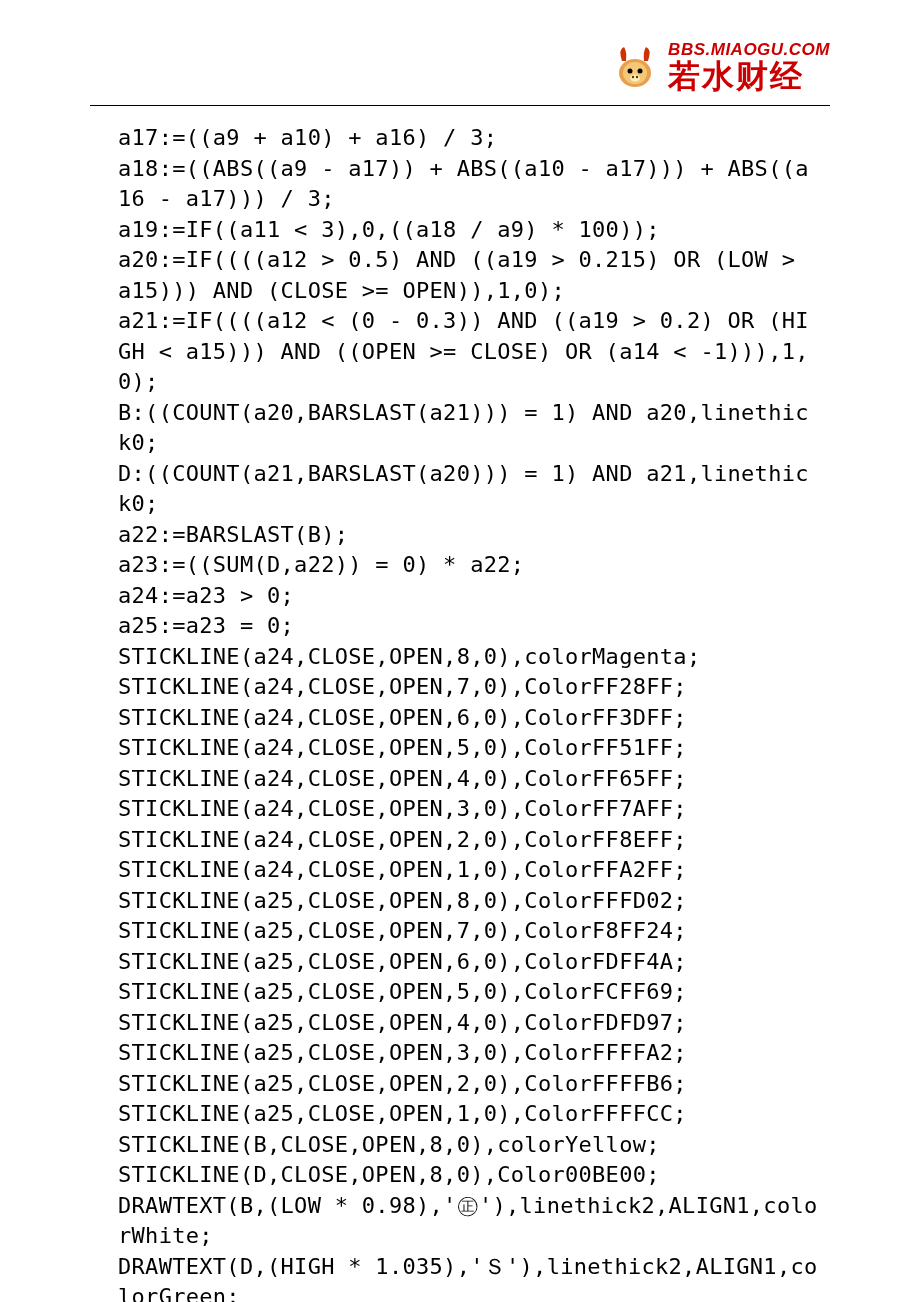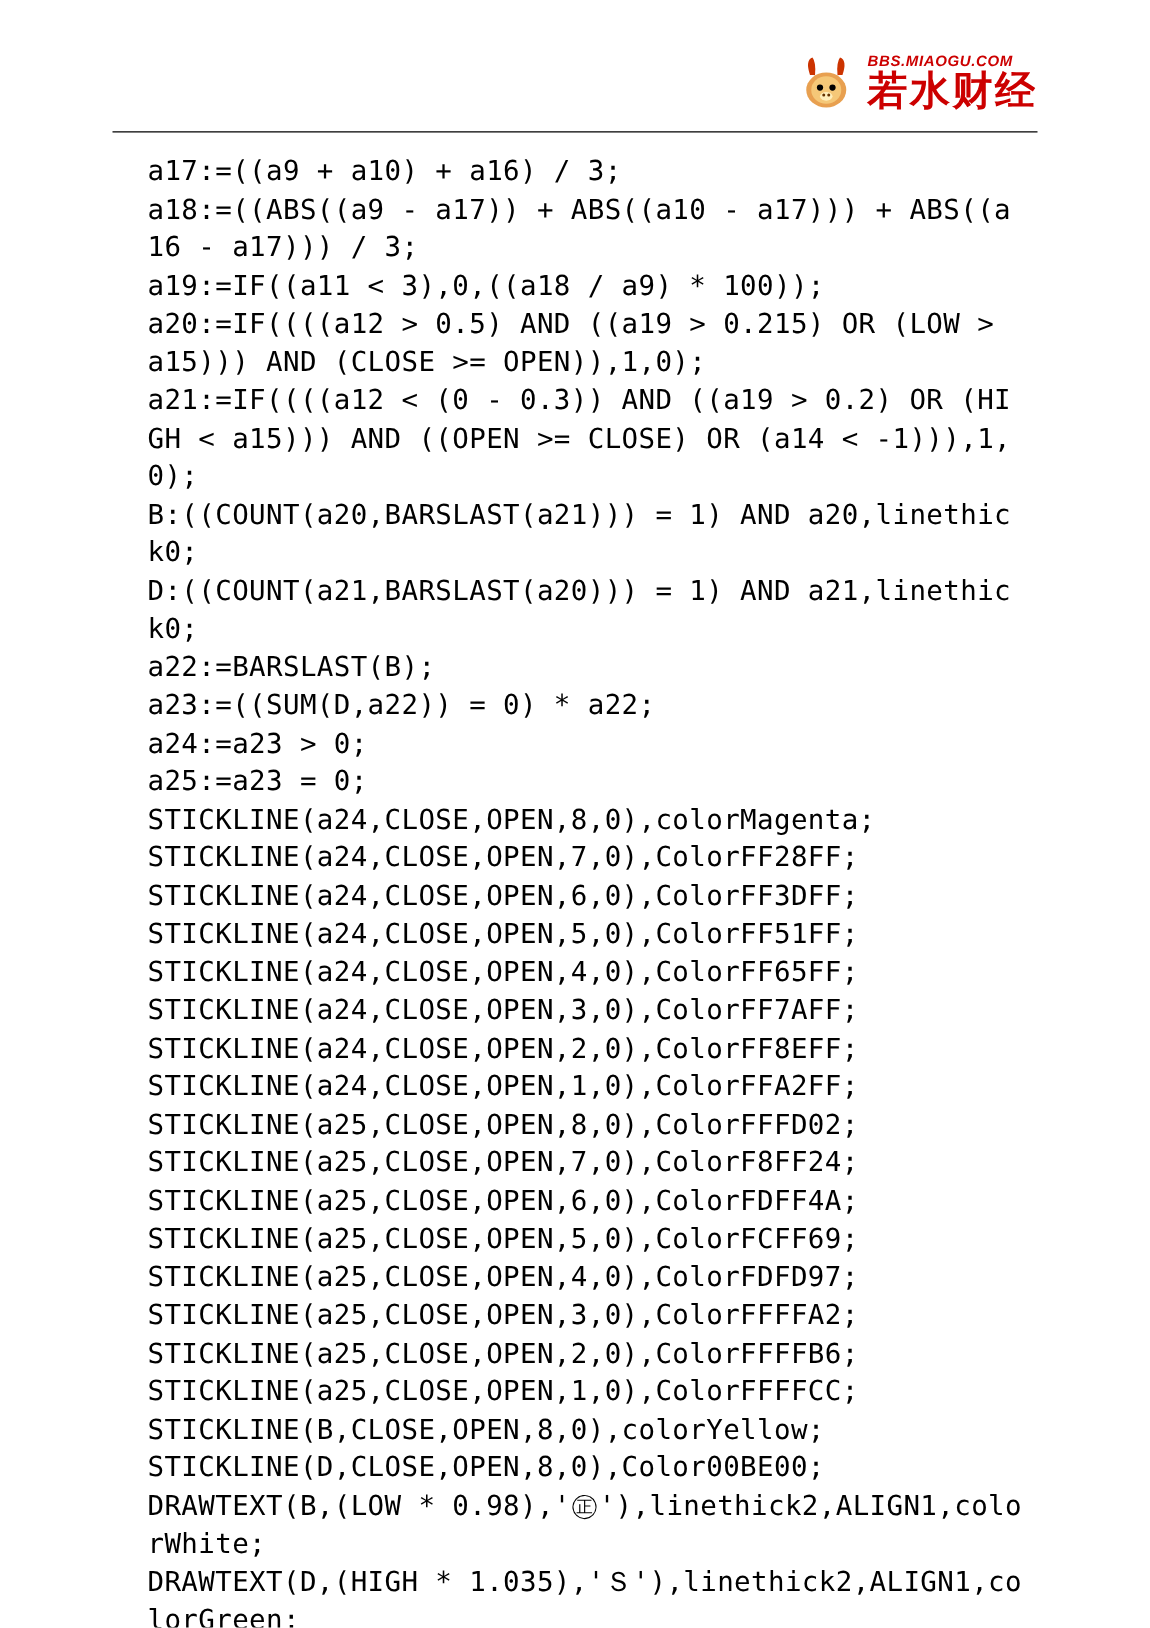--- a/index.html
+++ b/index.html
@@ -24,21 +24,21 @@
   }
   .brand-text {
     display: flex;
     flex-direction: column;
     align-items: flex-start;
   }
   .brand-url {
     font-family: Arial, sans-serif;
     font-weight: bold;
     font-style: italic;
-    font-size: 12px;
+    font-size: 17px;
     color: #cc0000;
     letter-spacing: 0.5px;
   }
   .brand-name {
     font-family: "STXingkai", "KaiTi", sans-serif;
     font-size: 32px;
     font-weight: bold;
     color: #cc0000;
     line-height: 1;
     letter-spacing: 2px;

